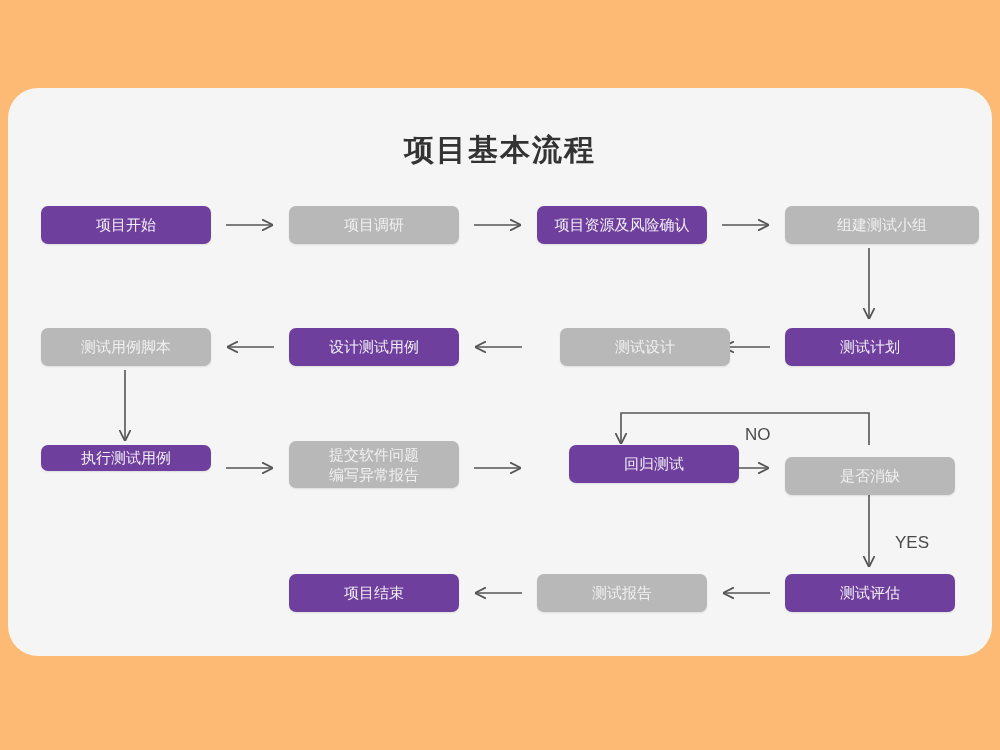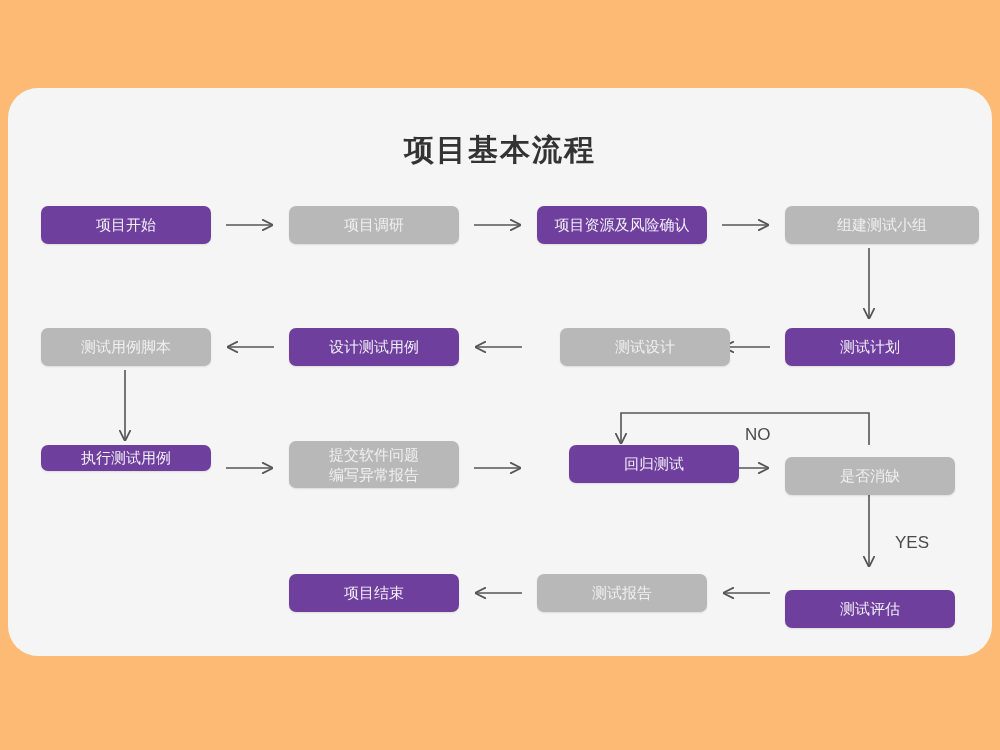--- a/index.html
+++ b/index.html
@@ -128,20 +128,20 @@
       <div class="node purple" style="left: 289px; width: 170px; height: 38px; top: 328px;">设计测试用例</div>
       <div class="node gray" style="left: 560px; width: 170px; height: 38px; top: 328px;">测试设计</div>
       <div class="node purple" style="left: 785px; width: 170px; height: 38px; top: 328px;">测试计划</div>
       <div class="node purple" style="left: 41px; width: 170px; height: 26px; top: 445px;">执行测试用例</div>
       <div class="node gray" style="left: 289px; width: 170px; height: 47px; top: 441px;">提交软件问题
 编写异常报告</div>
       <div class="node purple" style="left: 537px; width: 170px; height: 38px; top: 445px; margin-left: 32px;">回归测试</div>
       <div class="node gray" style="left: 785px; width: 170px; height: 38px; top: 445px; margin-top: 12px;">是否消缺</div>
       <div class="node purple" style="left: 289px; width: 170px; height: 38px; top: 574px;">项目结束</div>
       <div class="node gray" style="left: 537px; width: 170px; height: 38px; top: 574px;">测试报告</div>
-      <div class="node purple" style="left: 785px; width: 170px; height: 38px; top: 574px; margin-top: 16px;">测试评估</div>
+      <div class="node purple" style="left: 785px; width: 170px; height: 38px; top: 574px;">测试评估</div>
     </div>
   <div id="labels-layer">
       <div class="edge-label" style="left: 745px; top: 425px;">NO</div>
       <div class="edge-label" style="left: 895px; top: 533px;">YES</div>
     </div>
 
 </div>
 
 </body></html>

